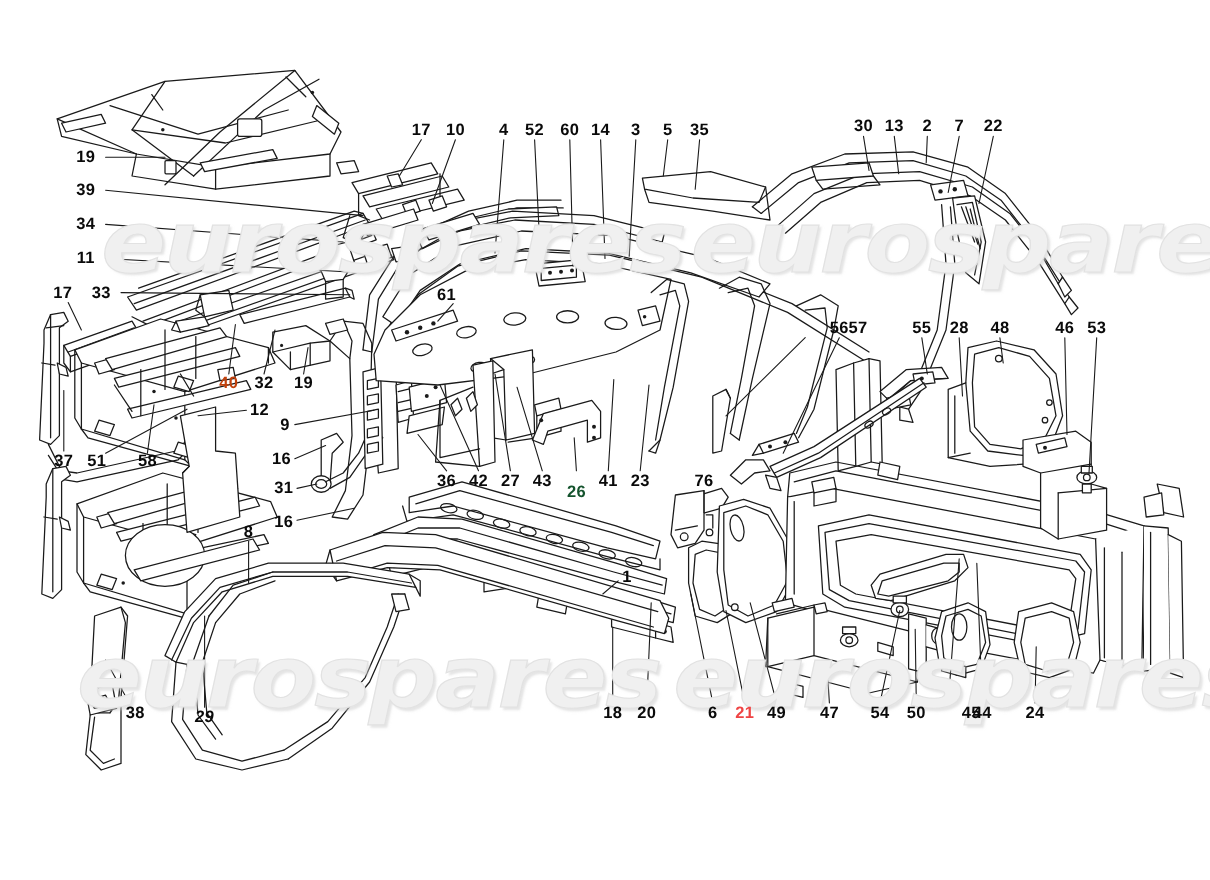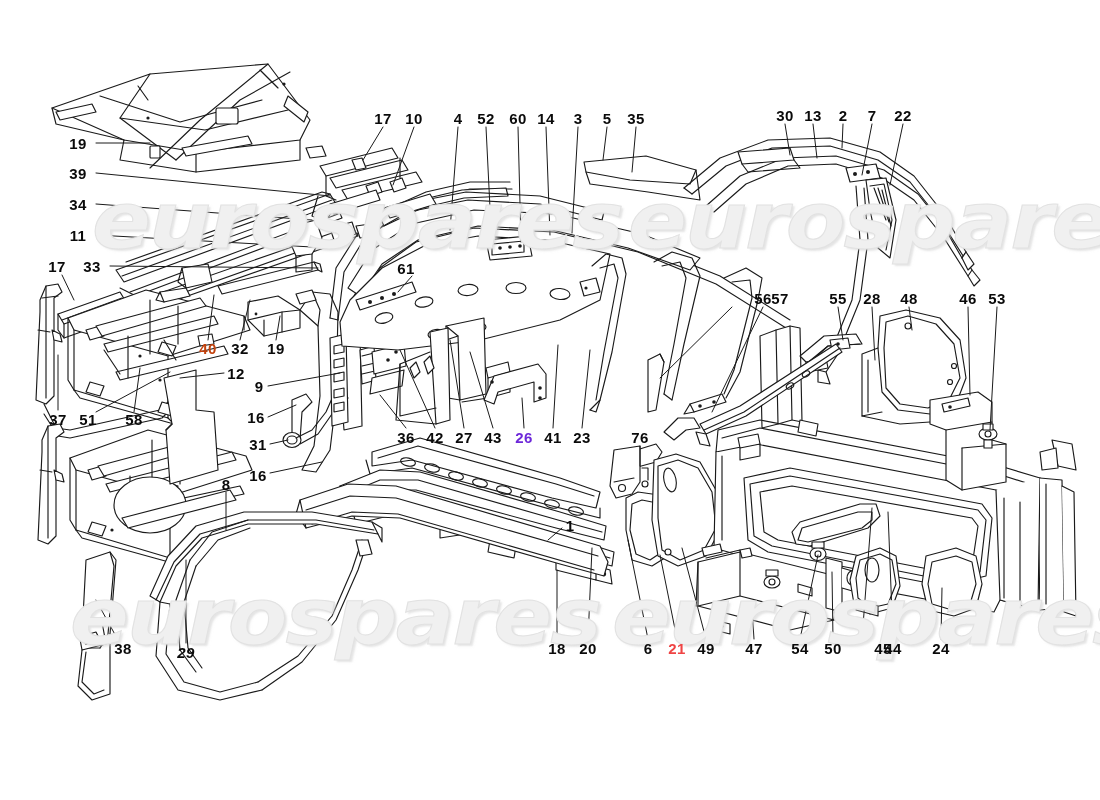--- a/index.html
+++ b/index.html
@@ -640,21 +640,21 @@
       <div class="callout-num" style="left: 785px; top: 115px; color: rgb(10, 10, 10);">30</div>
       <div class="callout-num" style="left: 813px; top: 115px; color: rgb(10, 10, 10);">13</div>
       <div class="callout-num" style="left: 843px; top: 115px; color: rgb(10, 10, 10);">2</div>
       <div class="callout-num" style="left: 872px; top: 115px; color: rgb(10, 10, 10);">7</div>
       <div class="callout-num" style="left: 903px; top: 115px; color: rgb(10, 10, 10);">22</div>
       <div class="callout-num" style="left: 406px; top: 268px; color: rgb(10, 10, 10);">61</div>
       <div class="callout-num" style="left: 406px; top: 437px; color: rgb(10, 10, 10);">36</div>
       <div class="callout-num" style="left: 435px; top: 437px; color: rgb(10, 10, 10);">42</div>
       <div class="callout-num" style="left: 464px; top: 437px; color: rgb(10, 10, 10);">27</div>
       <div class="callout-num" style="left: 493px; top: 437px; color: rgb(10, 10, 10);">43</div>
-      <div class="callout-num" style="left: 524px; top: 437px; color: #6d28d9;">26</div>
+      <div class="callout-num" style="left: 524px; top: 447px; color: #14532d;">26</div>
       <div class="callout-num" style="left: 553px; top: 437px; color: rgb(10, 10, 10);">41</div>
       <div class="callout-num" style="left: 582px; top: 437px; color: rgb(10, 10, 10);">23</div>
       <div class="callout-num" style="left: 640px; top: 437px; color: rgb(10, 10, 10);">76</div>
       <div class="callout-num" style="left: 732px; top: 298px; color: rgb(10, 10, 10); margin-left: 48px;">57</div>
       <div class="callout-num" style="left: 763px; top: 298px; color: rgb(10, 10, 10);">56</div>
       <div class="callout-num" style="left: 838px; top: 298px; color: rgb(10, 10, 10);">55</div>
       <div class="callout-num" style="left: 872px; top: 298px; color: rgb(10, 10, 10);">28</div>
       <div class="callout-num" style="left: 909px; top: 298px; color: rgb(10, 10, 10);">48</div>
       <div class="callout-num" style="left: 968px; top: 298px; color: rgb(10, 10, 10);">46</div>
       <div class="callout-num" style="left: 997px; top: 298px; color: rgb(10, 10, 10);">53</div>

